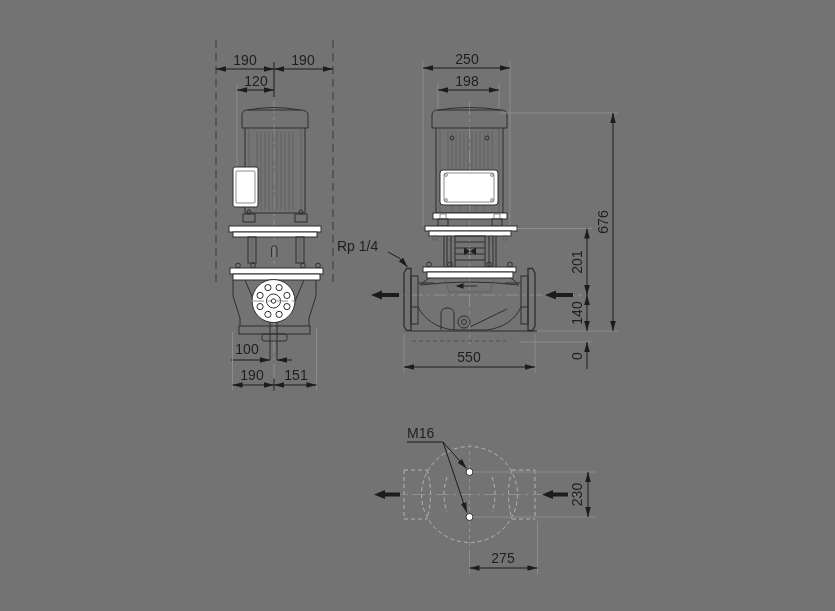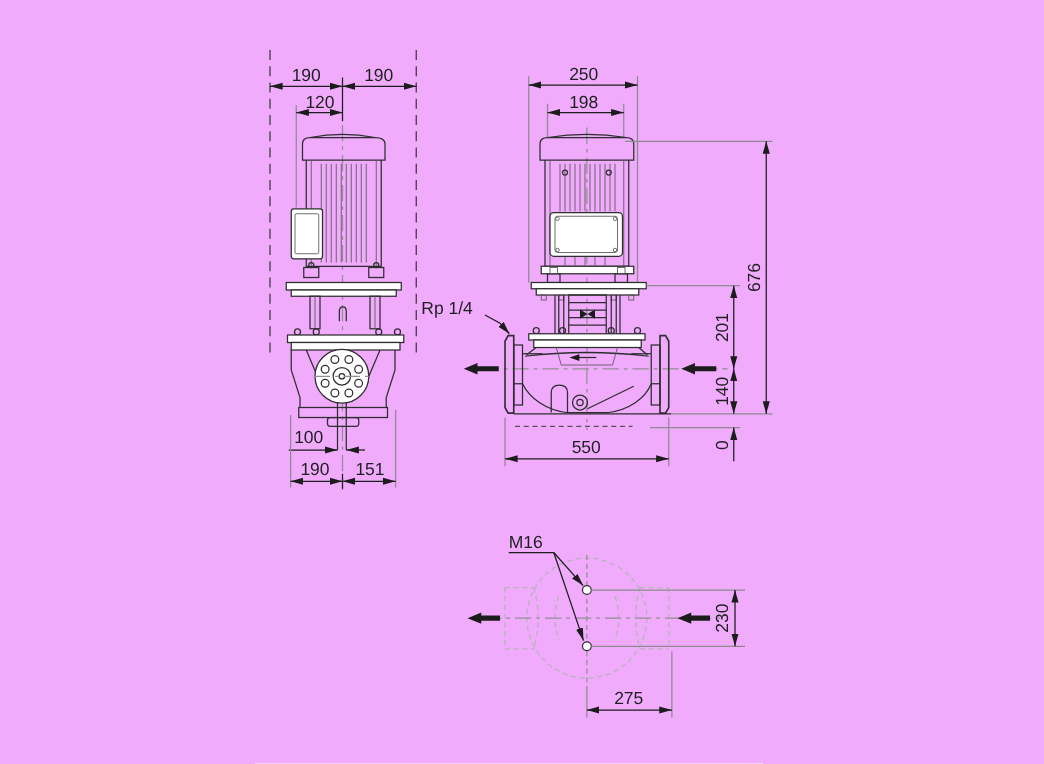--- a/index.html
+++ b/index.html
@@ -1,16 +1,16 @@
 <!DOCTYPE html>
 <html><head>
 <meta charset="utf-8">
 <style>
   html,body{margin:0;padding:0;background:#ffffff;}
-  .canvas{width:835px;height:611px;position:relative;background:#f0abfc;overflow:hidden;}
+  .canvas{width:835px;height:611px;position:relative;background:#737373;overflow:hidden;}
   svg{display:block;}
   text{font-family:"Liberation Sans","DejaVu Sans",sans-serif;fill:#1f1f1f;}
   .dimtxt{font-size:14px;}
   .geo{stroke:#2e2e2e;stroke-width:1;fill:none;}
   .geo2{stroke:#2e2e2e;stroke-width:1.3;fill:none;}
   .geow{stroke:#2e2e2e;stroke-width:1;fill:#ffffff;}
   .thin{stroke:#5a5a5a;stroke-width:0.7;fill:none;}
   .dim{stroke:#1c1c1c;stroke-width:1;fill:none;}
   .ext{stroke:#8c8c8c;stroke-width:1;fill:none;}
   .cl{stroke:#909090;stroke-width:1;fill:none;stroke-dasharray:13 4 3 4;}

